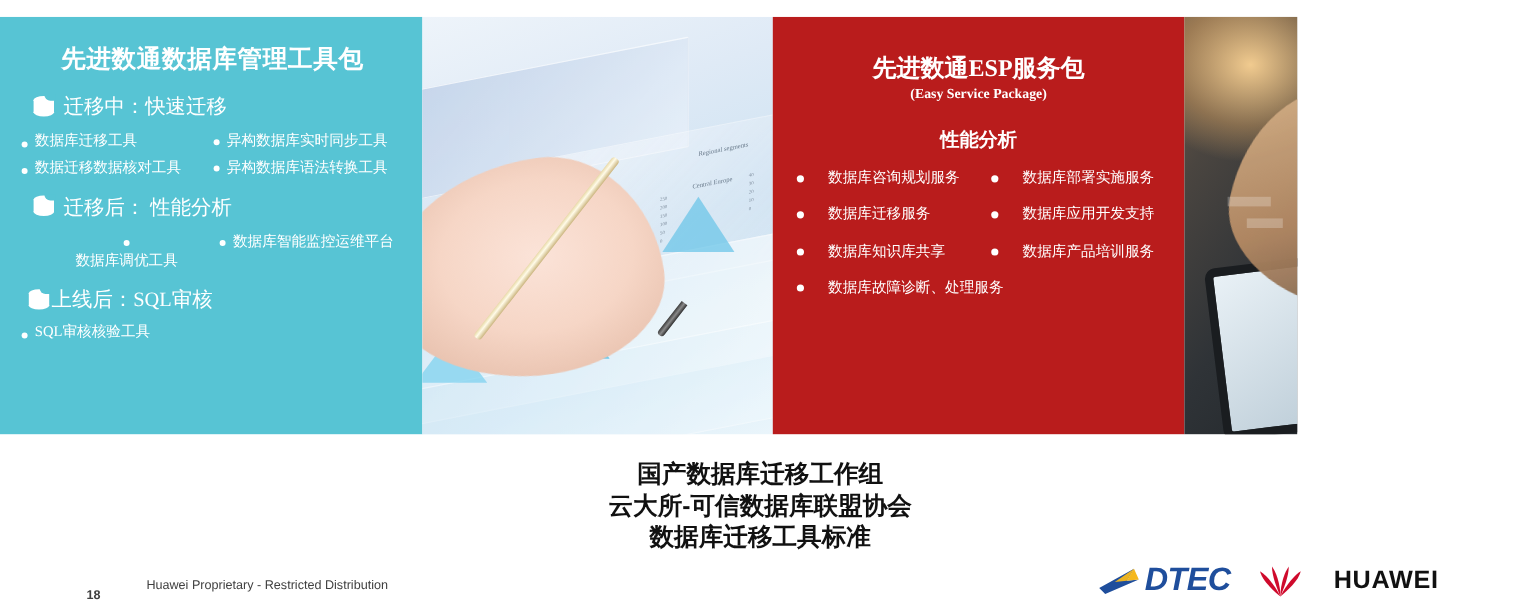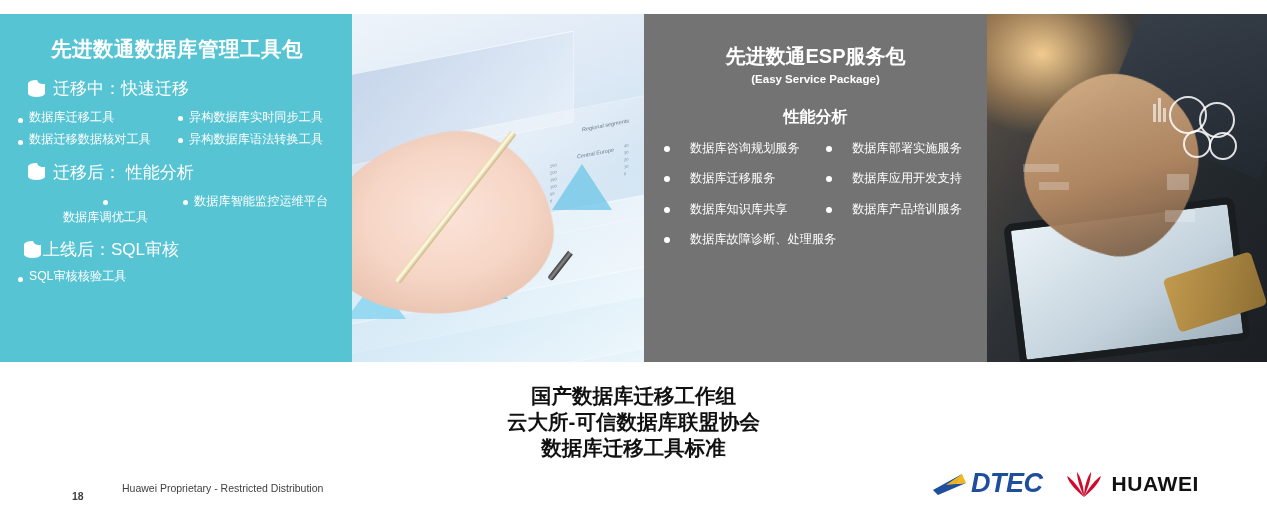--- a/index.html
+++ b/index.html
@@ -6,22 +6,23 @@
   body{
     width:1267px;height:510px;
     background:#ffffff;
     font-family:"Liberation Sans","DejaVu Sans",sans-serif;
     overflow:hidden;
     position:relative;
   }
 
   
   #banner{
-    position:absolute;left:0;top:14px;width:1267px;height:348px;
+    position:absolute;left:0;top:14px;width:1081px;height:348px;
     overflow:hidden;
+    font-family:Liberation Serif, serif;
   }
 
   
   #teal-panel{
     position:absolute;left:0;top:0;width:352px;height:348px;
     background:#57c4d4;
     box-sizing:border-box;
     padding:8px 12px 0 14px;
   }
   #teal-title{
@@ -84,21 +85,21 @@
   }
   #pennib{
     position:absolute;left:205px;top:235px;width:6px;height:34px;
     background:linear-gradient(90deg,#3a3a3a,#8a8a8a 50%,#2e2e2e);
     border-radius:0 0 3px 3px;transform:rotate(38deg);
   }
 
   
   #red-panel{
     position:absolute;left:644px;top:0;width:343px;height:348px;
-    background:#737373;box-sizing:border-box;padding:10px 10px 0 10px;
+    background:#b91c1c;box-sizing:border-box;padding:10px 10px 0 10px;
   }
   #red-title{color:#fff;font-weight:bold;font-size:20px;text-align:center;margin:19px 0 0 0;white-space:nowrap;}
   #red-sub{color:#fff;font-weight:bold;font-size:11.5px;text-align:center;margin:3px 0 0 0;}
   #red-mid{color:#fff;font-weight:bold;font-size:16px;text-align:center;margin:22px 0 0 0;}
   #red-bullets{margin:14px 0 0 0;}
   .rrow{display:flex;margin-bottom:17px;}
   .ritem{display:flex;align-items:flex-start;gap:20px;color:#ffffff;font-size:12.2px;line-height:1.1;}
   .ritem .dot{width:6px;height:6px;border-radius:50%;background:#ffffff;flex:0 0 auto;margin-top:4px;}
   .rcol-a{width:172px;padding-left:10px;}
   .rcol-b{width:160px;}
@@ -131,21 +132,21 @@
 
   
   #footer-page{position:absolute;left:72px;top:490px;color:#3f3f3f;font-size:10.5px;font-weight:bold;}
   #footer-note{position:absolute;left:122px;top:482px;color:#3f3f3f;font-size:10.5px;}
 
   #logos{position:absolute;right:68px;top:468px;display:flex;align-items:center;gap:24px;}
   #dtec{display:flex;align-items:center;gap:1px;}
   #dtec-mark{width:42px;height:26px;position:relative;}
   #dtec-text{color:#1f4e9c;font-style:italic;font-weight:bold;font-size:27px;letter-spacing:-.5px;
     font-family:"Liberation Sans","DejaVu Sans",sans-serif;margin-left:-4px;}
-  #huawei{display:flex;align-items:center;gap:9px;}
+  #huawei{display:flex;align-items:center;gap:26px;}
   #huawei-mark{width:36px;height:28px;position:relative;}
   #huawei-text{color:#111;font-weight:bold;font-size:21px;letter-spacing:.6px;}
 </style>
 </head>
 <body>
 
 <div id="banner">
 
   <div id="teal-panel">
     <div id="teal-title">先进数通数据库管理工具包</div>

